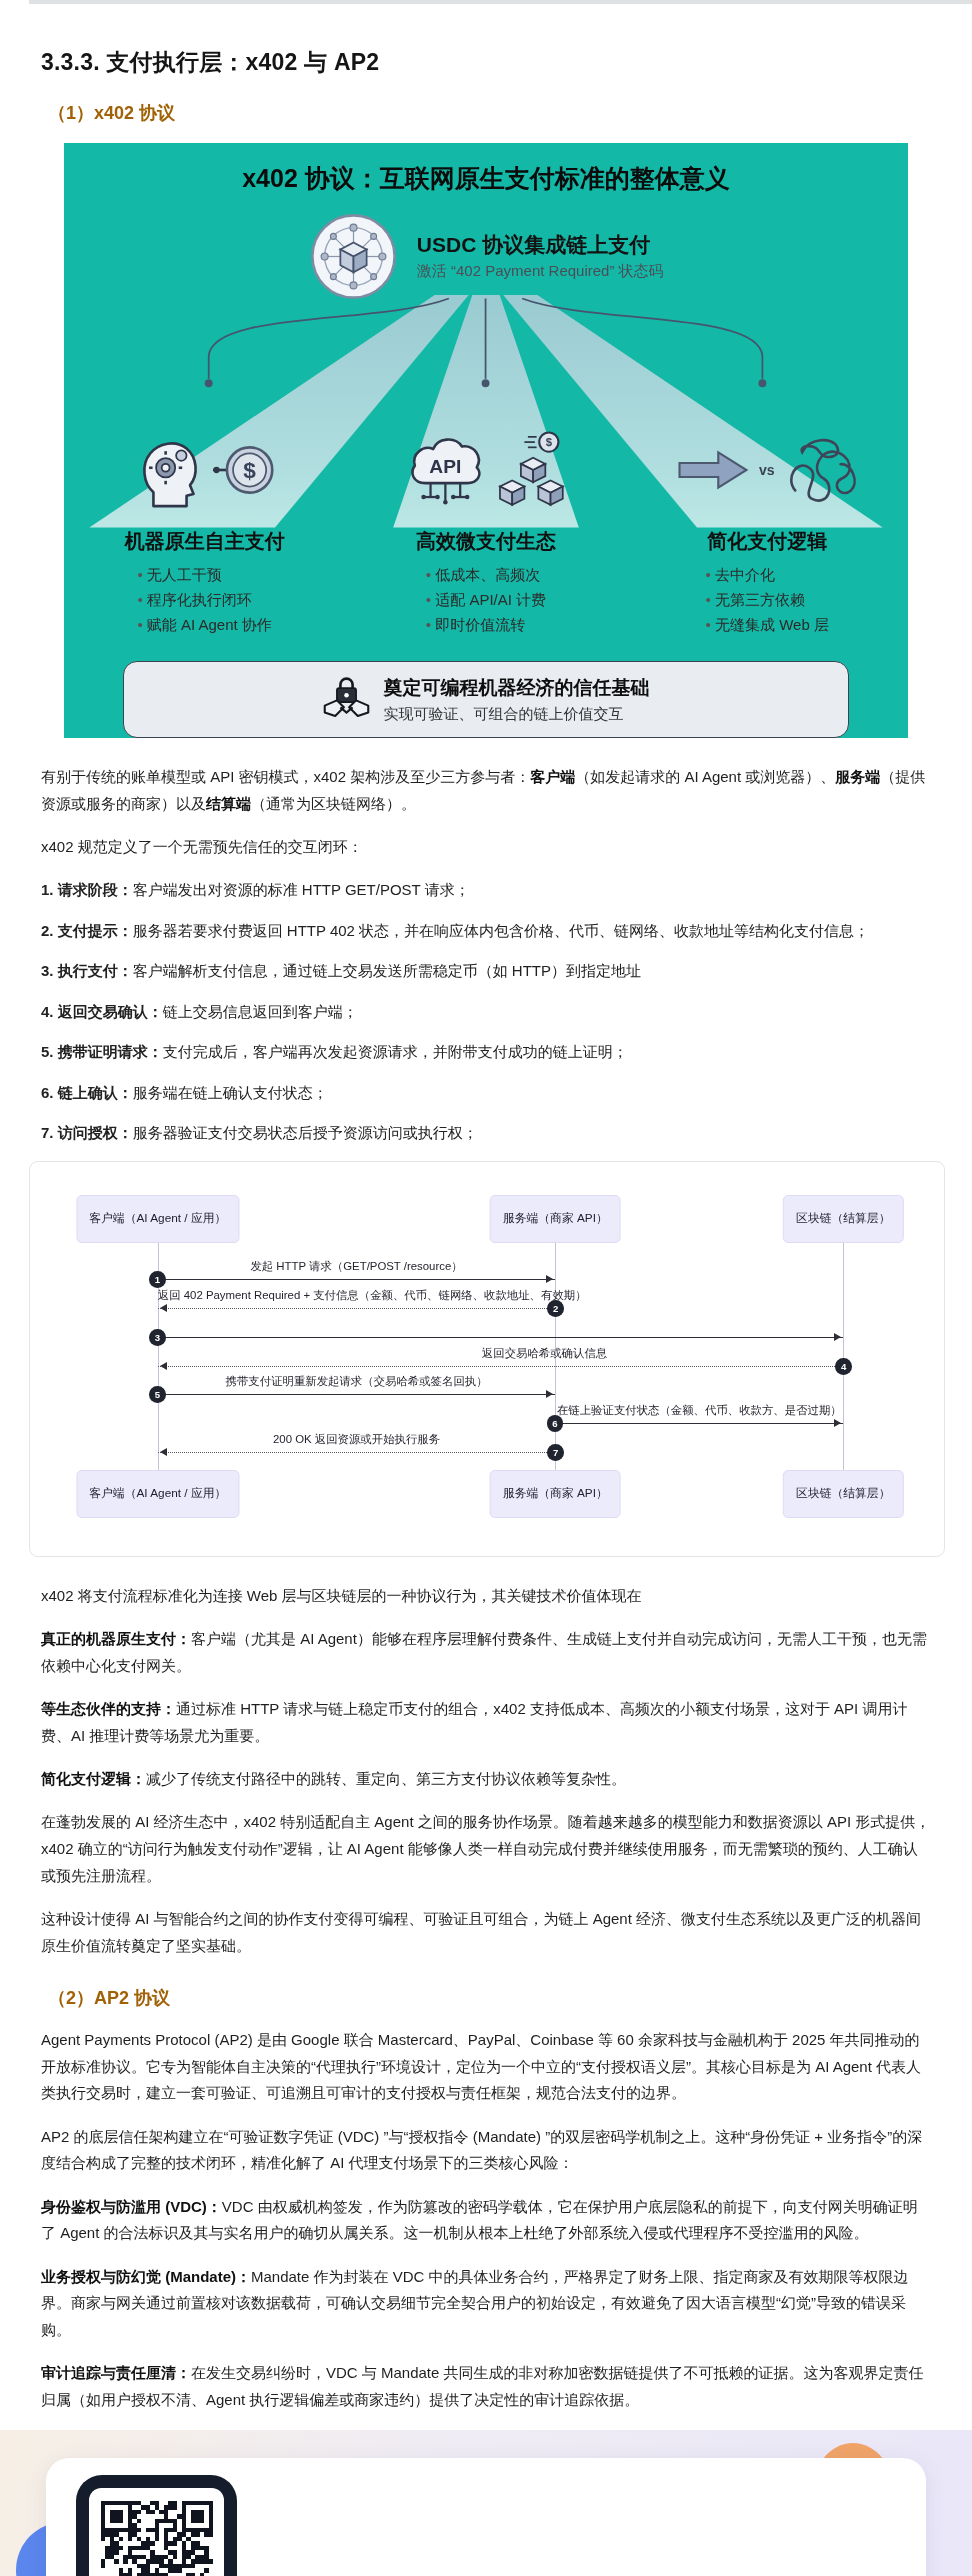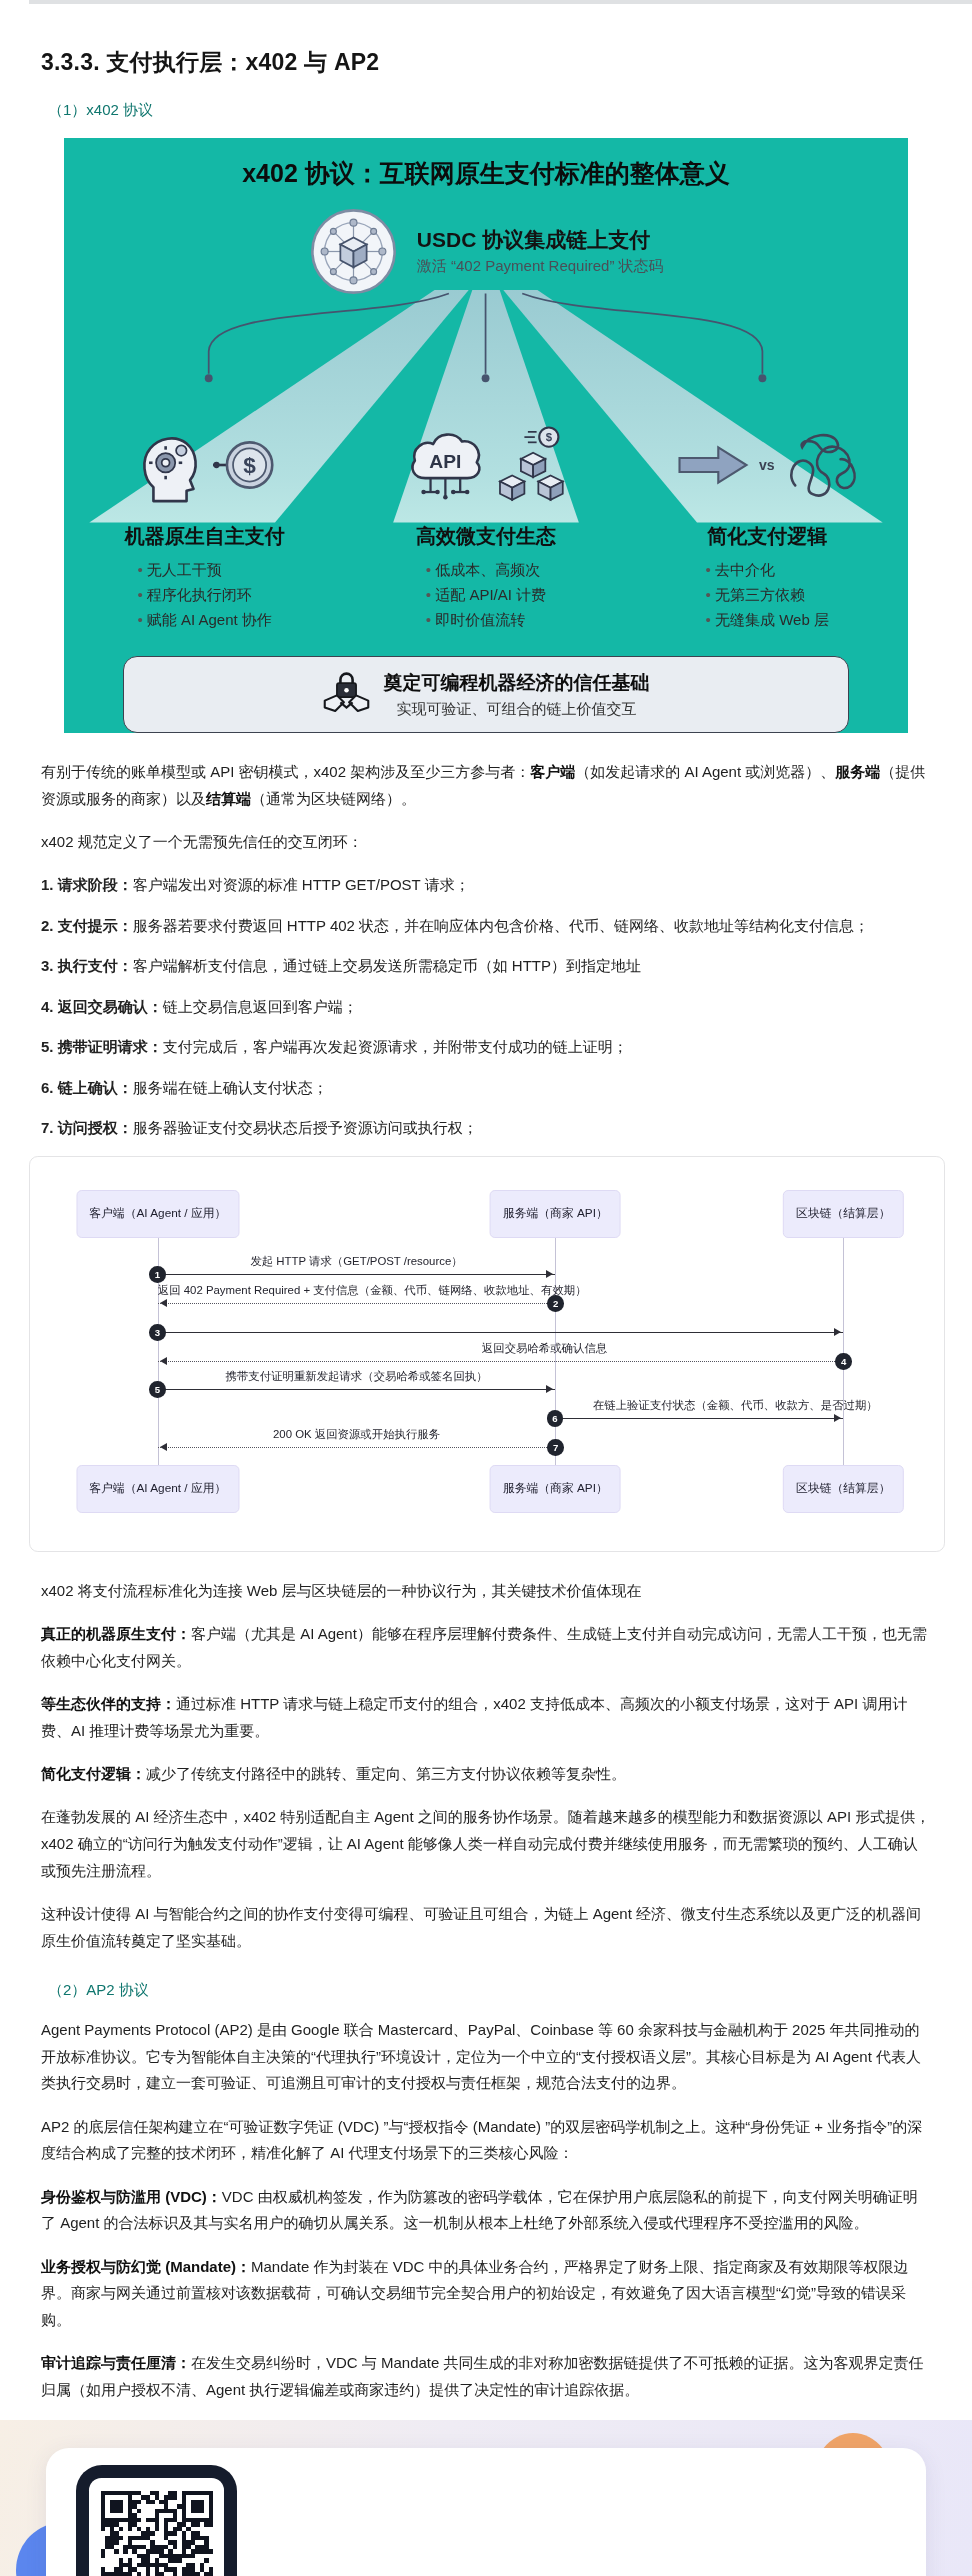--- a/index.html
+++ b/index.html
@@ -6,21 +6,21 @@
   html,body { background:#ffffff; }
   body {
     width:972px; height:2576px; overflow:hidden;
     font-family:"Liberation Sans","DejaVu Sans",sans-serif;
     color:#222; display:flex; flex-direction:column;
   }
   .top-rule { position:absolute; left:29px; top:0; width:943px; height:4.4px; background:#dfe1e3; }
   .content { padding:35px 41px 0 41px; }
 
   h1.page-title { font-size:23px; font-weight:bold; color:#151515; margin:12.3px 0 23px 0; letter-spacing:0.2px; }
-  h2.sub-title { font-size:15px; font-weight:normal; color:#0f766e; margin:0 0 17.5px 7px; }
+  h2.sub-title { font-size:18px; font-weight:bold; color:#a16207; margin:0 0 17.5px 7px; }
   p.body-p { font-size:15px; line-height:1.78; color:#1f1f1f; margin:0 0 16.6px 0; }
   p.body-p strong { color:#111; }
   p.step-p { font-size:15px; line-height:1.7; margin:0 0 15px 0; }
 
   
   .infographic { width:844px; margin:5.3px auto 24.5px auto; position:relative; background:#14b8a6; }
   .ig-title { text-align:center; font-size:25px; font-weight:bold; color:#0c0c0c; padding:19px 0 8.8px 0; }
   .ig-hub { display:flex; justify-content:center; align-items:center; gap:17.5px; margin-top:7px; position:relative; z-index:2; }
   .hub-text-title { font-size:21px; font-weight:bold; color:#131313; }
   .hub-text-sub { font-size:15px; color:#4a4f57; margin-top:3.5px; }
@@ -33,38 +33,38 @@
   .connectors { position:absolute; top:0; left:0; z-index:1; }
   .icon-row { position:absolute; left:0; bottom:5.3px; width:100%; display:flex; z-index:2; }
   .icon-cell { width:33.33%; display:flex; align-items:center; justify-content:center; gap:8.8px; height:105px; }
   .ig-cols { display:flex; position:relative; z-index:2; }
   .ig-col { width:33.33%; text-align:center; }
   .col-title { font-size:20px; font-weight:bold; color:#101010; margin-bottom:8.8px; }
   .col-bullets { display:inline-block; text-align:left; }
   .col-bullets div { font-size:15px; color:#2a2a2a; line-height:1.65; }
   .col-bullets div::before { content:"•  "; color:#555; }
   .ig-banner { width:726px; margin:23px auto 26px auto; background:#e9edf2; border:1.8px solid #3c4350; border-radius:14px;
-               display:flex; align-items:center; justify-content:center; gap:14px; padding:12.3px 23px;text-align:center; }
+               display:flex; align-items:center; justify-content:center; gap:14px; padding:12.3px 23px; }
   .banner-title { font-size:19px; font-weight:bold; color:#0e0e0e; }
   .banner-sub { font-size:15px; color:#333; margin-top:3.5px; }
 
   
   .seq-box { position:relative; width:916px; margin:8.8px 0 26px -12.2px; height:396px;
              border:0.9px solid #e4e4e6; border-radius:8.8px; background:#fff; }
   .actor { position:absolute; transform:translateX(-50%); background:#ecebfc; border:0.9px solid #dedaf4;
            border-radius:5.3px; padding:15px 12px; font-size:11.8px; color:#1d1d2c; white-space:nowrap; z-index:3; }
   .a-client { left:14%; } .a-server { left:57.5%; } .a-chain { left:89%; }
   .actor.top { top:33px; } .actor.bottom { top:308px; }
   .lifeline { position:absolute; top:81px; height:229px; width:0.9px; background:#c4c2d6; z-index:1; }
   .l-client { left:14%; } .l-server { left:57.5%; } .l-chain { left:89%; }
   .msg { position:absolute; height:26px; z-index:2; }
   .span-cs { left:14%; width:43.5%; }
   .span-cb { left:14%; width:75%; }
   .span-sb { left:57.5%; width:31.5%; }
-  .m1{top:92px;} .m2{top:121px;} .m3{top:150px;} .m4{top:179px;padding-left:44px;} .m5{top:207px;} .m6{top:236px;padding-left:36px;} .m7{top:265px;}
+  .m1{top:92px;} .m2{top:121px;} .m3{top:150px;} .m4{top:179px;padding-left:44px;} .m5{top:207px;} .m6{top:236px;} .m7{top:265px;}
   .msg-label { position:absolute; bottom:6.1px; width:100%; text-align:center; white-space:nowrap;
                font-size:11.4px; color:#24242e; }
   .msg-line { position:absolute; bottom:0; left:0; right:0; height:0; border-top:1.4px solid #2e2e36; }
   .msg.dotted .msg-line { border-top:1.8px dotted #55555f; }
   .dir-right .msg-line::after { content:""; position:absolute; right:-1.7px; top:-5.2px;
       border:4.4px solid transparent; border-left:7px solid #2e2e36; }
   .dir-left .msg-line::before { content:""; position:absolute; left:-1.7px; top:-5.2px;
       border:4.4px solid transparent; border-right:7px solid #2e2e36; }
   .badge { position:absolute; top:-8.7px; width:16.6px; height:16.6px; border-radius:50%;
            background:#20242e; color:#fff; font-size:9.6px; font-weight:bold;

